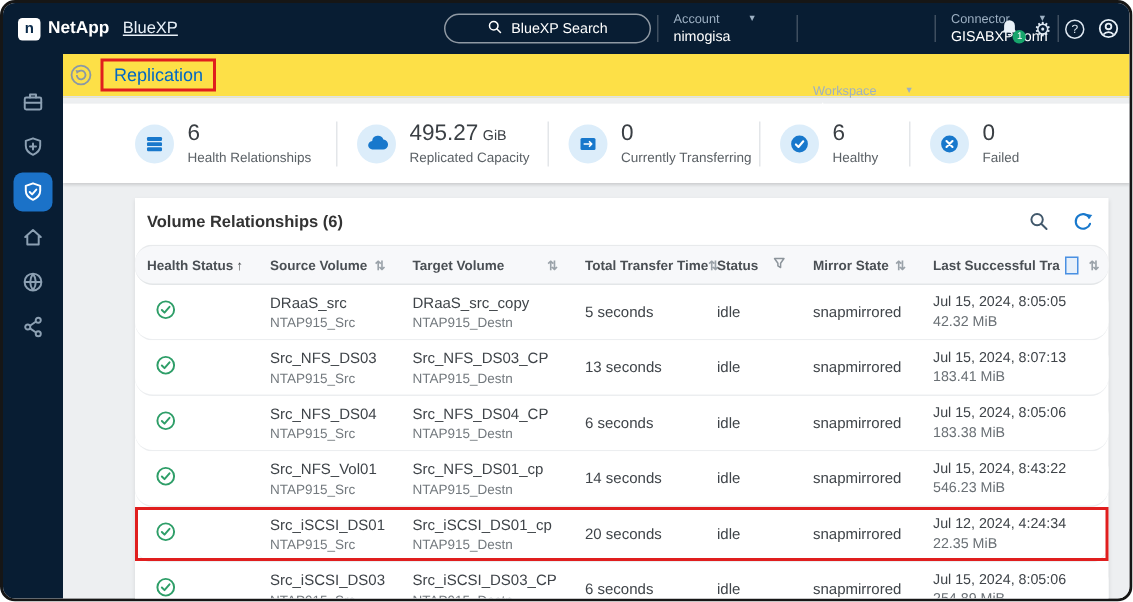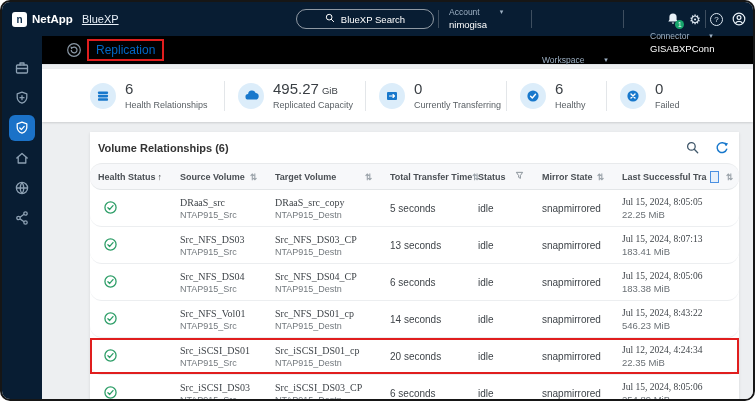--- a/index.html
+++ b/index.html
@@ -16,43 +16,43 @@
   .brand-name { color:#ffffff; font-weight:bold; font-size:11.5px; margin-left:5px; }
   .brand-product { color:#E8F0F8; font-size:11px; margin-left:9px;text-decoration:underline; }
 
   .search-pill { position:absolute; left:294px; top:7px; width:138px; height:20px;
                  border:1px solid rgba(255,255,255,.55); border-radius:11px; display:flex; align-items:center;
                  justify-content:center; gap:6px; color:#ffffff; font-size:9.5px; cursor:pointer; }
 
   .tb-menu { position:absolute; top:5px; }
   .tb-menu .lbl { font-size:8.5px; color:#9DB0C3; display:flex; align-items:center; gap:20px; }
   .tb-menu .val { font-size:9.5px; color:#ffffff; margin-top:2px; }
-  .m-account { left:447px; } .m-workspace { left:540px;margin-top:48px; } .m-connector { left:648px;margin-top:24px; }
+  .m-account { left:447px; } .m-workspace { left:540px;margin-top:48px; } .m-connector { left:632px; }
   .chev { font-size:7px; color:#9DB0C3; }
 
   .tb-div { position:absolute; top:8px; width:1px; height:18px; background:rgba(255,255,255,.22); }
   .d1{left:436px;} .d2{left:529px;} .d3{left:621px;} .d4{left:703px;}
 
   .tb-icons { position:absolute; right:7px; top:0; height:34px; display:flex; align-items:center; gap:9px; }
   .bell-wrap { position:relative; width:14px; height:14px; }
   .badge { position:absolute; right:-4px; bottom:-3px; width:9px; height:9px; border-radius:50%;
            background:#17A56C; color:#fff; font-size:6.5px; display:flex; align-items:center; justify-content:center; }
   .gear-glyph { font-size:13px; color:#DEE8F2; line-height:1; }
   .help-circle { width:13px; height:13px; border:1.2px solid #DEE8F2; border-radius:50%; color:#DEE8F2;
                  font-size:8px; display:flex; align-items:center; justify-content:center; }
 
   
   .sidebar { position:absolute; left:0; top:34px; bottom:0; width:40px; background:#081D33; z-index:5;
              display:flex; flex-direction:column; align-items:center; padding-top:24px; gap:14px; }
   .s-item { width:16px; height:16px; display:flex; align-items:center; justify-content:center; cursor:pointer; }
   .s-item.active { width:26px; height:26px; margin:-5px 0; background:#1B72C8; border-radius:6px; }
 
   
-  .crumbbar { position:absolute; left:40px; top:34px; right:0; height:29px; background:#000000;
-              border-bottom:1px solid #DFE3E6; display:flex; align-items:center; padding-left:24px; z-index:4; }
+  .crumbbar { position:absolute; left:40px; top:34px; right:0; height:29px; background:#fde047;
+              border-bottom:1px solid #DFE3E6; display:flex; align-items:center; padding-left:4px; z-index:4; }
   .bc-annotation { display:inline-flex; align-items:center; border:2px solid #E01E1E; padding:2px 7px; margin-left:5px; }
   .bc-title { color:#0067C5; font-size:12px; cursor:pointer; }
 
   
   .main { position:absolute; left:40px; top:63px; right:0; bottom:0; background:#EDEFF1; overflow:hidden; }
 
   .summary { margin-top:4px; height:53px; background:#ffffff; box-shadow:0 1px 2px rgba(0,0,0,.14);
              display:flex; align-items:center; padding-left:48px; }
   .sum-item { display:flex; align-items:center; gap:9px; }
   .w1{width:134px;} .w2{width:127px;} .w3{width:127px;} .w4{width:86px;} .w5{width:86px;}
@@ -75,21 +75,21 @@
   .th { font-size:9px; font-weight:bold; color:#4A4F54; padding:0 10px 0 8px; white-space:nowrap;
         display:flex; align-items:center; cursor:pointer; }
   .sort { color:#9AA2A9; margin-left:auto; font-size:8.5px; }
   .sort-asc { color:#44484C; margin-left:auto; font-size:9px; font-weight:bold; }
   .cursor-box { display:inline-block; width:9px; height:12px; border:1.5px solid #4A90E2;
                 background:rgba(200,225,250,.35); margin-left:3px; flex:none; }
 
   .trow { position:relative; height:37px; border-bottom:1px solid #ECEEF0; align-items:center;
           background:#ffffff; cursor:pointer; }
   .cell { font-size:10px; color:#3F4449; padding-left:8px; }
-  .cell .line-main { font-size:10px; color:#3F4449;font-family:Liberation Serif, serif; }
+  .cell .line-main { font-size:10px; color:#3F4449; }
   .cell .line-sub { font-size:9px; color:#73797E; margin-top:2px; }
   .c-health { padding-left:14px; display:flex; align-items:center; }
   .c-last .line-main { font-size:9.5px; }
   .c-last .line-sub { font-size:9.5px; color:#6A7075; }
   .annotation-box { position:absolute; inset:0; border:2px solid #E01E1E; pointer-events:none; z-index:3; }
 </style>
 </head>
 <body>
 
 <div class="frame">
@@ -367,21 +367,21 @@
           </div>
         <div class="cell">
             <div class="line-main">DRaaS_src_copy</div>
             <div class="line-sub">NTAP915_Destn</div>
           </div>
         <div class="cell">5 seconds</div>
         <div class="cell">idle</div>
         <div class="cell">snapmirrored</div>
         <div class="cell c-last">
             <div class="line-main">Jul 15, 2024, 8:05:05</div>
-            <div class="line-sub">22.25 MiB</div>
+            <div class="line-sub">42.32 MiB</div>
           </div>
       </div>
 
       <div class="trow grid-cols">
         <div class="cell c-health">
             <span><svg width="13" height="13" viewBox="0 0 14 14">
                 <circle cx="7" cy="7" r="6" fill="none" stroke="#2E9E68" stroke-width="1.4"></circle>
                 <path d="M4.2 7.2l1.9 1.9 3.6-4.2" fill="none" stroke="#2E9E68" stroke-width="1.4" stroke-linecap="round" stroke-linejoin="round"></path>
               </svg></span>
           </div>

